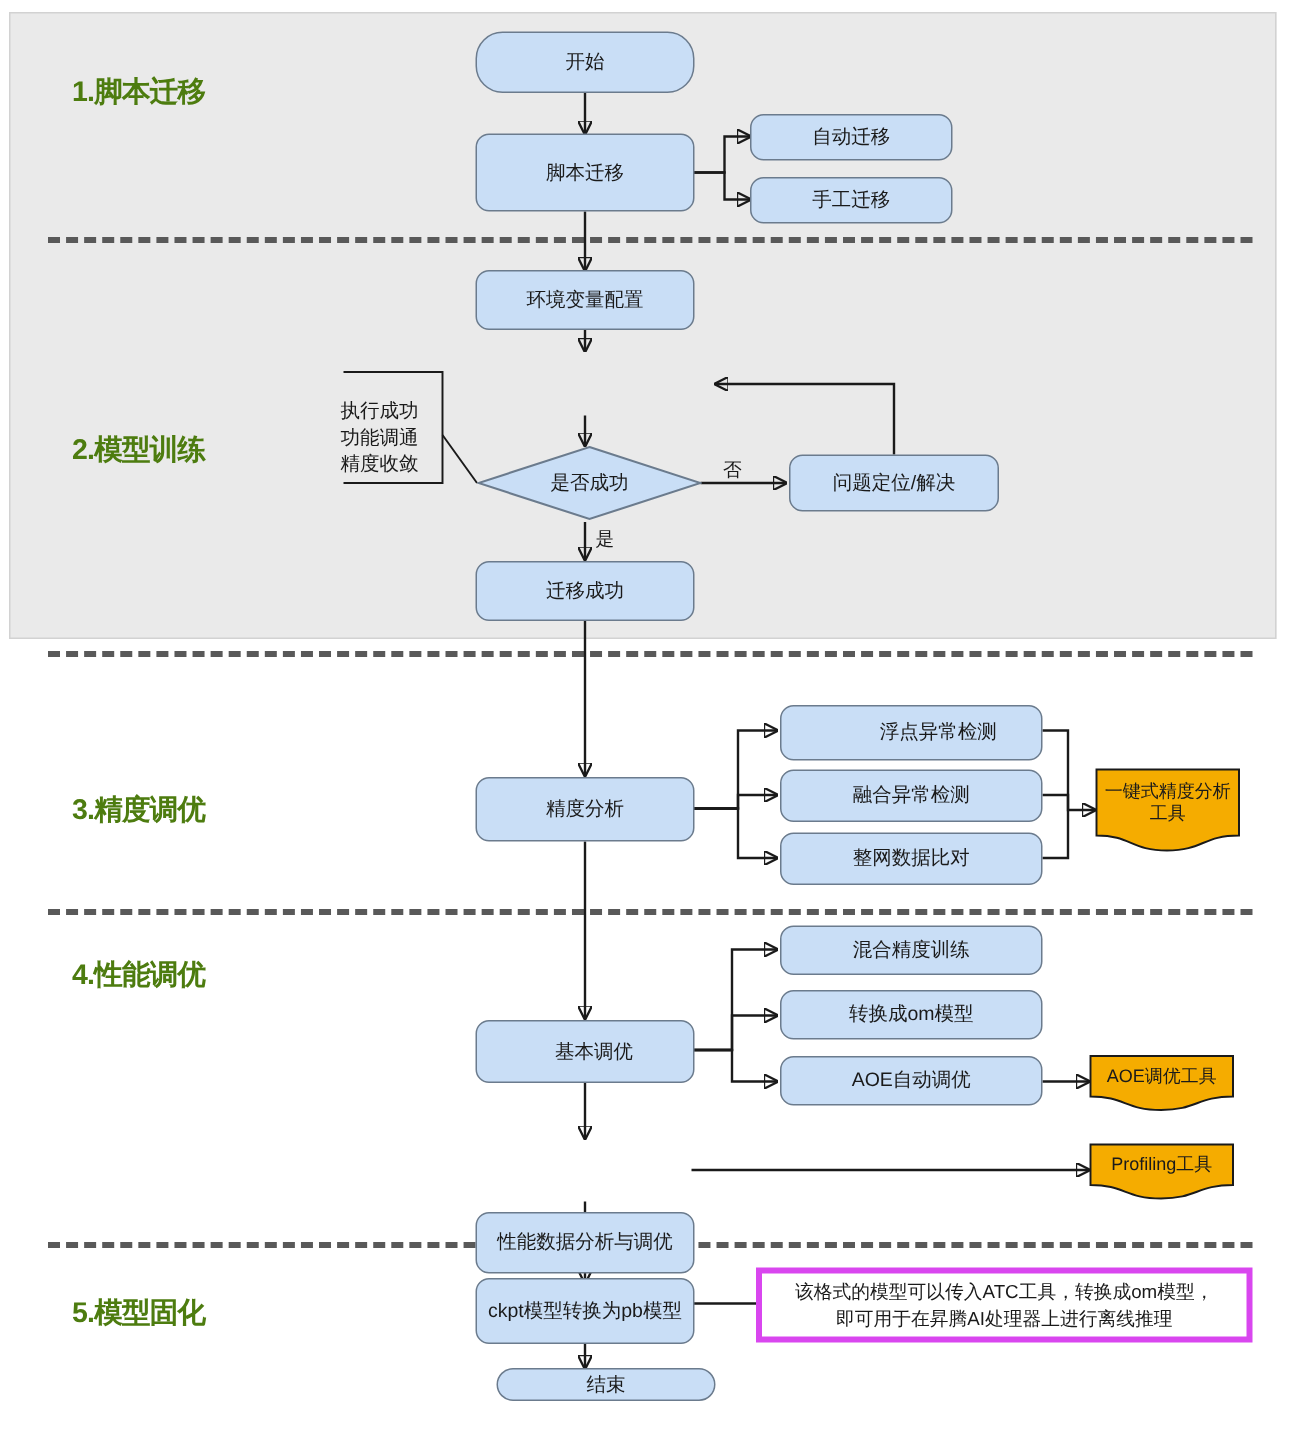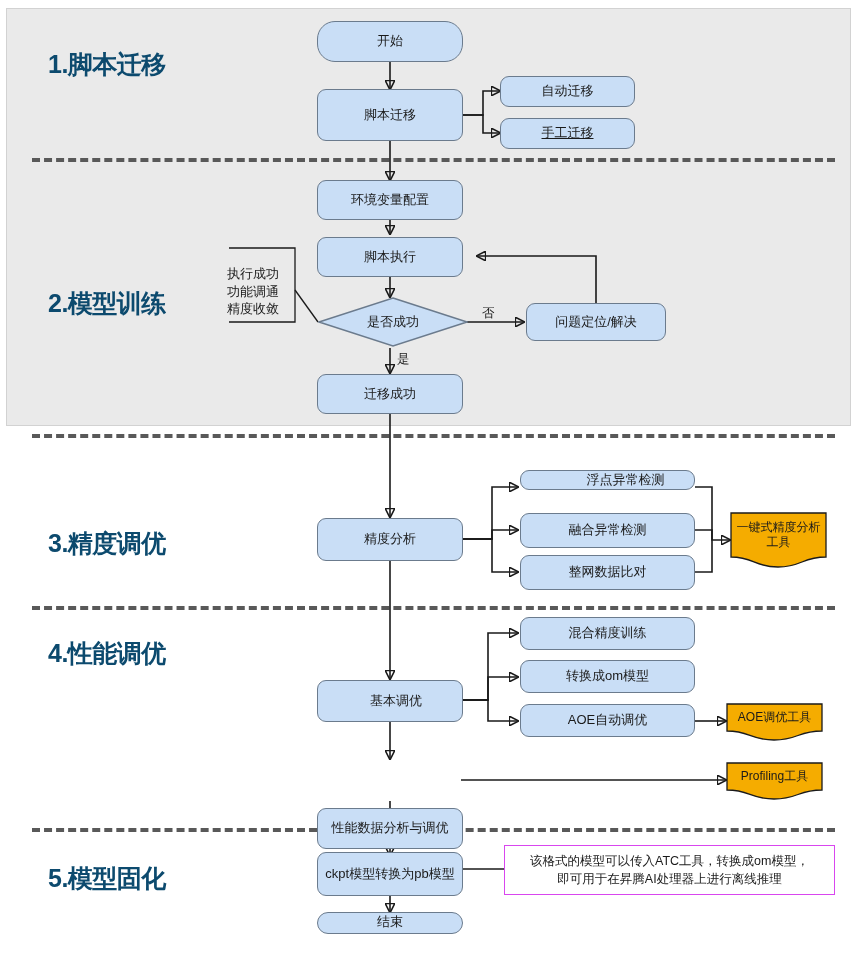--- a/index.html
+++ b/index.html
@@ -29,22 +29,22 @@
     position:absolute;
     left:32px;
     width:803px;
     height:0;
     border-top:4px dashed #595959;
   }
   
   .sec-title{
     position:absolute;
     font-weight:bold;
-    font-size:25px;
-    color:#0c4a6e;
+    font-size:19px;
+    color:#4d7c0f;
     letter-spacing:-0.5px;
     white-space:nowrap;
   }
   
   .node{
     position:absolute;
     box-sizing:border-box;
     background:#c9def6;
     border:1px solid #6b7b8d;
     border-radius:9px;
@@ -84,21 +84,21 @@
     color:#1a1a1a;
     line-height:1.2;
     pointer-events:none;
     white-space:pre-line;
   }
   
   .note{
     position:absolute;
     box-sizing:border-box;
     background:#ffffff;
-    border:1px solid #d946ef;
+    border:4px solid #d946ef;
     display:flex;
     align-items:center;
     justify-content:center;
     text-align:center;
     font-size:12.5px;
     color:#1a1a1a;
     line-height:1.45;
     white-space:pre-line;
     padding:2px 6px;
   }
@@ -205,25 +205,24 @@
 
     <line x1="390" y1="896" x2="390" y2="912" marker-end="url(#arrow)"></line>
   </svg>
 
   <div class="node pill" style="left:317px; top:21px; width:146px; height:41px;">开始</div>
 
   <div class="node" style="left:317px; top:89px; width:146px; height:52px;">脚本迁移</div>
 
   <div class="node" style="left:500px; top:76px; width:135px; height:31px;">自动迁移</div>
 
-  <div class="node" style="left:500px; top:118px; width:135px; height:31px;text-decoration:underline;">手工迁移</div>
+  <div class="node" style="left:500px; top:118px; width:135px; height:31px;">手工迁移</div>
 
   <div class="node" style="left:317px; top:180px; width:146px; height:40px;">环境变量配置</div>
 
-  <div class="node" style="left:317px; top:237px; width:146px; height:40px;">脚本执行</div>
 
   <div class="diamond-wrap" style="left:318px; top:297px; width:150px; height:50px;">
     <svg width="150" height="50" viewBox="0 0 150 50">
       <polygon points="75,1 149,25 75,49 1,25" fill="#c9def6" stroke="#6b7b8d" stroke-width="1.4"></polygon>
     </svg>
     <div class="diamond-label">是否成功</div>
   </div>
 
   <div class="node" style="left:526px; top:303px; width:140px; height:38px;">问题定位/解决</div>
 
@@ -232,21 +231,21 @@
   <div class="annot" style="left:213px; top:265px; width:80px;">执行成功
 功能调通
 精度收敛</div>
 
   <div class="edge-label" style="left:482px; top:305px;">否</div>
 
   <div class="edge-label" style="left:397px; top:351px;">是</div>
 
   <div class="node" style="left:317px; top:518px; width:146px; height:43px;">精度分析</div>
 
-  <div class="node" style="left:520px; top:470px; width:175px; height:20px;padding-left:36px;">浮点异常检测</div>
+  <div class="node" style="left:520px; top:470px; width:175px; height:37px;padding-left:36px;">浮点异常检测</div>
 
   <div class="node" style="left:520px; top:513px; width:175px; height:35px;">融合异常检测</div>
 
   <div class="node" style="left:520px; top:555px; width:175px; height:35px;">整网数据比对</div>
 
   <div class="tool" style="left:730px; top:512px; width:97px; height:56px;">
     <svg width="97" height="56" viewBox="0 0 97 56" preserveAspectRatio="none">
       <path d="M1,1 L96,1 L96,45 C72,45 72,55 48,55 C24,55 24,45 1,45 Z" fill="#f5ac00" stroke="#1a1a1a" stroke-width="1.3"></path>
     </svg>
     <div class="tool-label" style="height:45px;">一键式精度分析
@@ -275,15 +274,15 @@
       <path d="M1,1 L96,1 L96,28 C72,28 72,37 48,37 C24,37 24,28 1,28 Z" fill="#f5ac00" stroke="#1a1a1a" stroke-width="1.3"></path>
     </svg>
     <div class="tool-label" style="height:28px;">Profiling工具</div>
   </div>
 
   <div class="node" style="left:317px; top:852px; width:146px; height:44px;">ckpt模型转换为pb模型</div>
 
   <div class="note" style="left:504px; top:845px; width:331px; height:50px;">该格式的模型可以传入ATC工具，转换成om模型，
 即可用于在昇腾AI处理器上进行离线推理</div>
 
-  <div class="node pill" style="left:317px; top:912px; width:146px; height:22px;font-family:Liberation Mono, monospace;">结束</div>
+  <div class="node pill" style="left:331px; top:912px; width:146px; height:22px;">结束</div>
 
 </div>
 
 </body></html>

